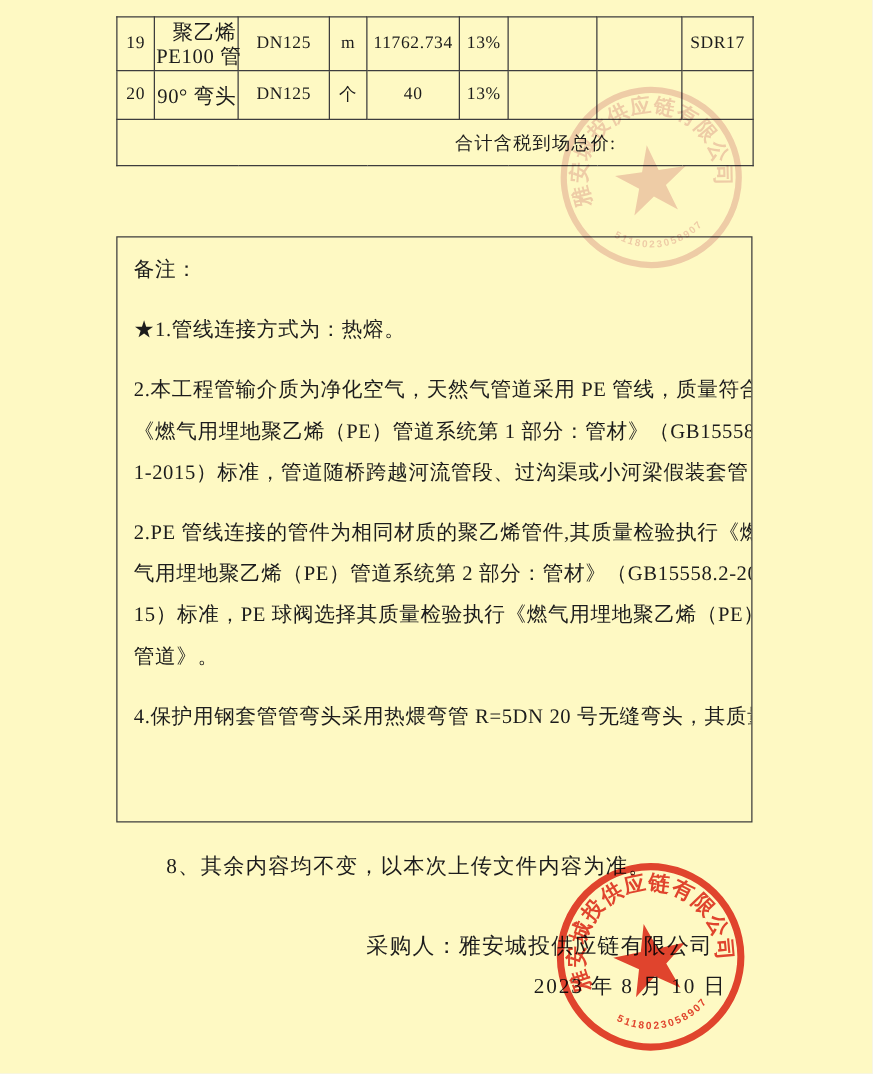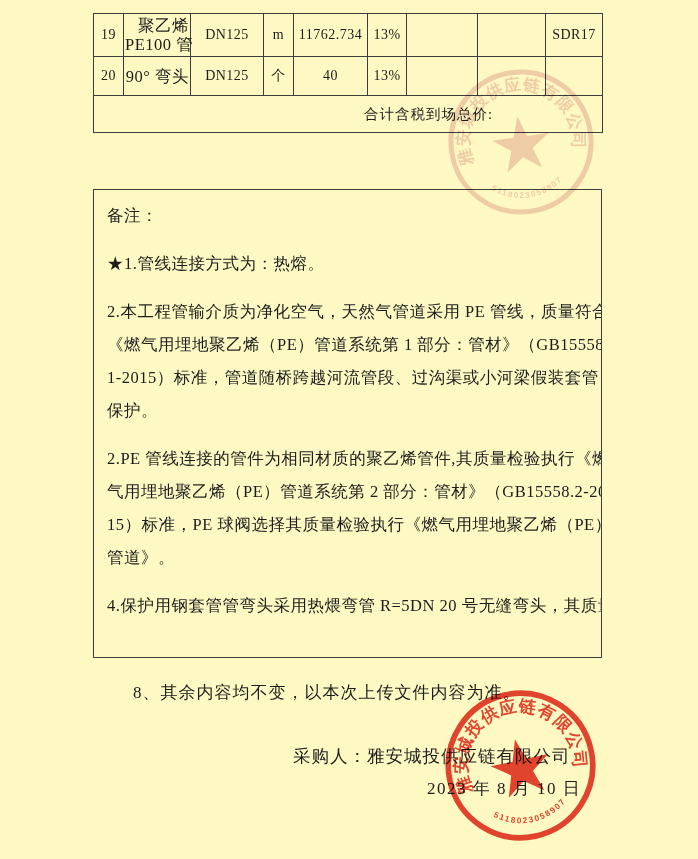--- a/index.html
+++ b/index.html
@@ -104,21 +104,20 @@
       <div class="note-p">
         <div class="note-line">备注：</div>
       </div>
       <div class="note-p">
         <div class="note-line">★1.管线连接方式为：热熔。</div>
       </div>
       <div class="note-p">
         <div class="note-line">2.本工程管输介质为净化空气，天然气管道采用 PE 管线，质量符合</div>
         <div class="note-line">《燃气用埋地聚乙烯（PE）管道系统第 1 部分：管材》（GB15558.</div>
         <div class="note-line">1-2015）标准，管道随桥跨越河流管段、过沟渠或小河梁假装套管</div>
-        <div class="note-line">保护。</div>
       </div>
       <div class="note-p">
         <div class="note-line">2.PE 管线连接的管件为相同材质的聚乙烯管件,其质量检验执行《燃</div>
         <div class="note-line">气用埋地聚乙烯（PE）管道系统第 2 部分：管材》（GB15558.2-20</div>
         <div class="note-line">15）标准，PE 球阀选择其质量检验执行《燃气用埋地聚乙烯（PE）</div>
         <div class="note-line">管道》。</div>
       </div>
       <div class="note-p">
         <div class="note-line">4.保护用钢套管管弯头采用热煨弯管 R=5DN 20 号无缝弯头，其质量</div>
       </div>

